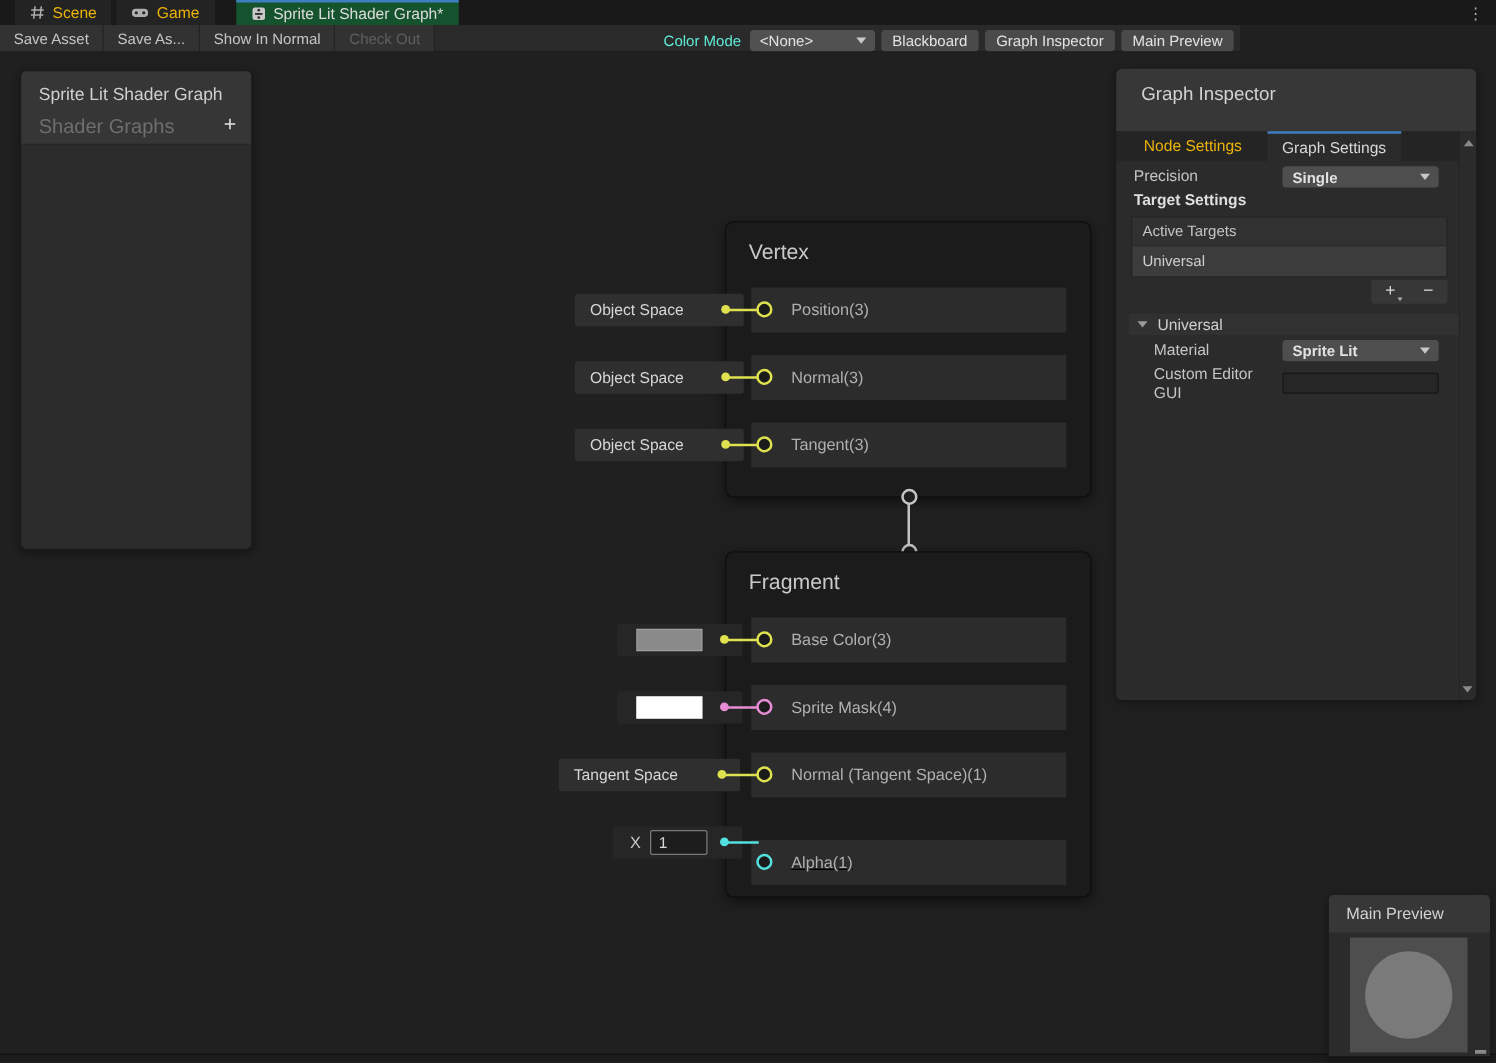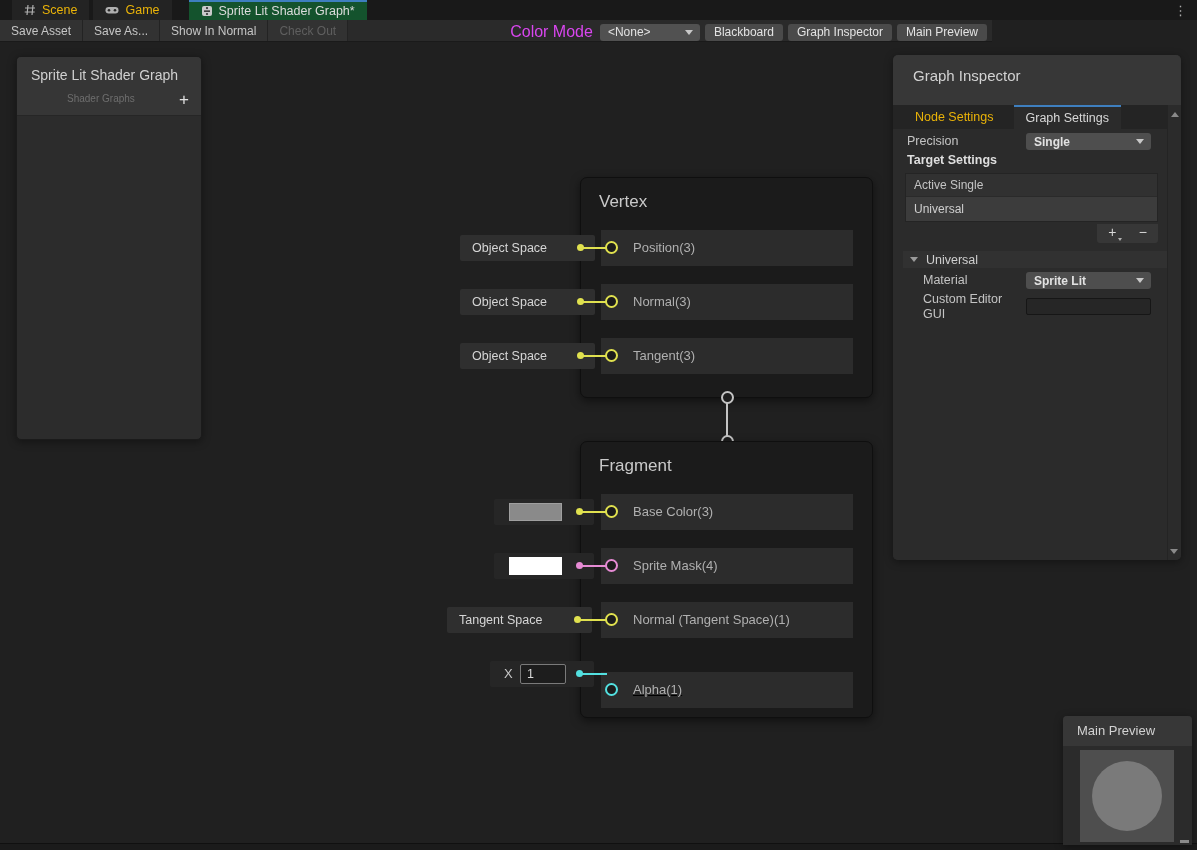--- a/index.html
+++ b/index.html
@@ -20,33 +20,33 @@
   .etab{display:flex;align-items:center;gap:6px;padding:0 12px;background:#232323;font-size:12.5px;color:#eab308;margin-right:4px;white-space:nowrap;}
   .etab.first{margin-left:12px;}
   .etab.active{background:#14532d;border-top:2px solid var(--accent);color:#DCDCDC;margin-left:13px;}
   .kebab{margin-left:auto;color:#ABABAB;font-size:13px;display:flex;align-items:center;padding-right:10px;letter-spacing:0;}
   
   .toolbar{position:absolute;left:0;top:20px;width:992px;height:22px;background:#2A2A2A;display:flex;align-items:flex-end;border-bottom:1px solid #1A1A1A;}
   .tbgroup-left{display:flex;height:100%;}
   .tb-btn{display:flex;align-items:center;padding:0 11px;background:#323232;border-right:1px solid #232323;font-size:12px;color:#C6C6C6;white-space:nowrap;}
   .tb-btn.disabled{color:#5F5F5F;}
   .tbgroup-right{margin-left:auto;display:flex;align-items:center;gap:5px;padding-right:5px;}
-  .tb-label{font-size:16px;color:#d946ef;margin-right:2px;}
+  .tb-label{font-size:12px;color:#5eead4;margin-right:2px;}
   .tri{width:0;height:0;border-left:4px solid transparent;border-right:4px solid transparent;border-top:5px solid #C8C8C8;display:inline-block;}
   .tb-dd{width:100px;height:17px;background:#515151;border-radius:3px;display:flex;align-items:center;padding:0 8px;font-size:12px;color:#E2E2E2;position:relative;}
   .tb-dd .tri{position:absolute;right:7px;}
   .tb-btn2{height:17px;background:#4A4A4A;border-radius:3px;display:flex;align-items:center;padding:0 9px;font-size:12px;color:#E3E3E3;white-space:nowrap;}
   
   .canvas{position:absolute;left:0;top:42px;width:1197px;height:801px;background:#202020;}
   .bottomstrip{position:absolute;left:0;top:843px;width:1197px;height:7px;background:#1B1B1B;border-top:1px solid #101010;}
   
   .blackboard{position:absolute;left:16px;top:56px;width:186px;height:384px;background:#2C2C2C;border-radius:5px;overflow:hidden;border:1px solid #1B1B1B;box-shadow:0 2px 8px rgba(0,0,0,.4);}
   .bb-header{height:59px;background:#363636;padding:10px 14px 0;position:relative;border-bottom:1px solid #262626;}
   .bb-title{font-size:14px;color:#D0D0D0;}
-  .bb-sub{font-size:10px;color:#6E6E6E;margin-top:10px;margin-left:36px;}
+  .bb-sub{font-size:16px;color:#6E6E6E;margin-top:10px;}
   .bb-plus{position:absolute;right:12px;bottom:7px;font-size:17px;color:#E0E0E0;line-height:1;}
   
   .node{position:absolute;background:#1B1B1B;border:1px solid #0F0F0F;border-radius:7px;box-shadow:0 3px 10px rgba(0,0,0,.5);}
   #vertex-node{left:580px;top:177px;width:293px;height:221px;}
   #fragment-node{left:580px;top:441px;width:293px;height:277px;}
   .node-title{position:absolute;left:18px;top:14px;font-size:17px;color:#C9C9C9;}
   .nrow{position:absolute;left:20px;width:252px;height:36px;background:#2C2C2C;}
   .nrow-label{margin-left:32px;line-height:36px;font-size:13px;color:#B0B0B0;white-space:nowrap;}
   .port{position:absolute;left:4px;top:11px;width:13px;height:13px;border-radius:50%;border:2px solid;background:#1B1B1B;}
   .bc-yellow{border-color:var(--yellow);} .bc-pink{border-color:var(--pink);} .bc-cyan{border-color:var(--cyan);}
@@ -247,21 +247,21 @@
     <div class="sa-down"></div>
   </div>
   <div class="gi-content">
     <div class="gi-label" style="left:14px;top:5px;">Precision</div>
     <div class="dd" style="top:4px;">
       <span>Single</span>
       <i class="tri"></i>
     </div>
     <div class="gi-bold" style="left:14px;top:24px;">Target Settings</div>
     <div class="at-box">
-      <div class="at-header">Active Single</div>
+      <div class="at-header">Active Targets</div>
       <div class="at-item">Universal</div>
     </div>
     <div class="at-buttons">
       <div class="at-btn"><span>+</span><i class="mini-tri"></i></div>
       <div class="at-btn">−</div>
     </div>
     <div class="foldout">
       <i class="fold-tri"></i>
       <span class="foldout-label">Universal</span>
     </div>

